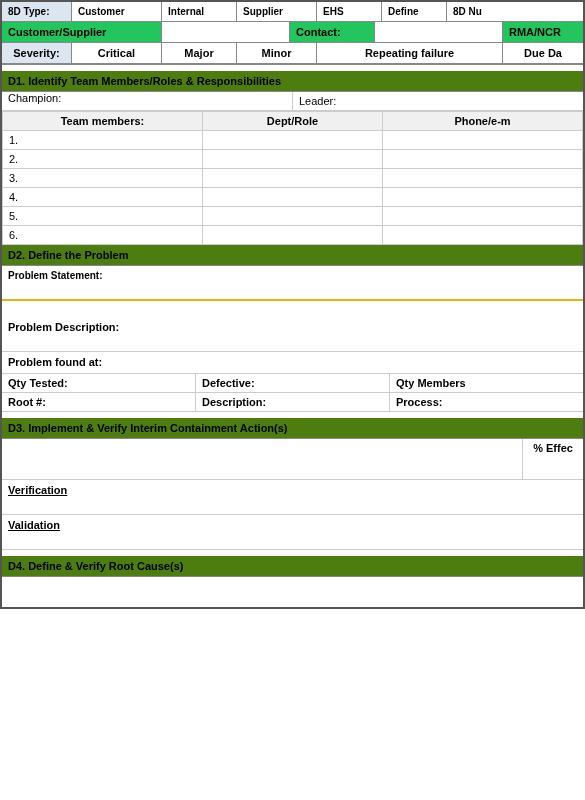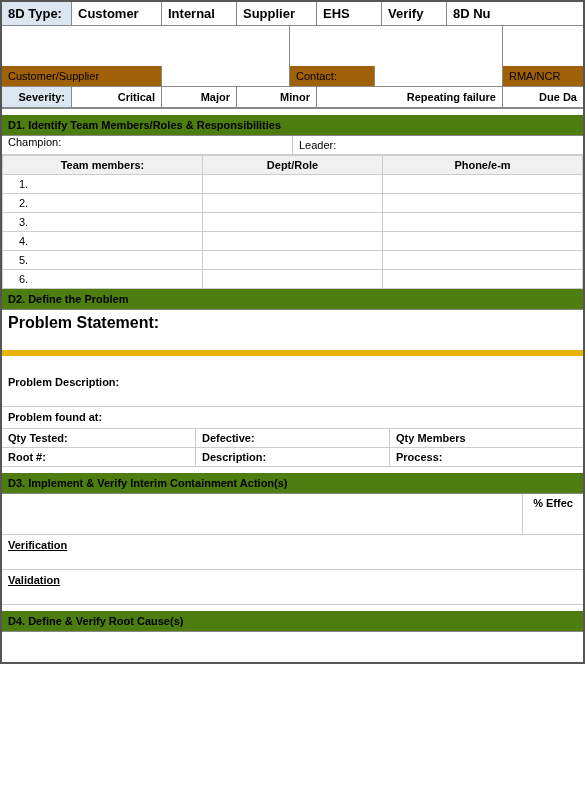--- a/index.html
+++ b/index.html
@@ -17,70 +17,70 @@
     }
     
     .header-row {
       display: flex;
       border-bottom: 1px solid #888;
     }
     .header-cell {
       border-right: 1px solid #888;
       padding: 4px 6px;
       font-weight: bold;
-      font-size: 13px;
+      font-size: 10px;
     }
     .header-cell:last-child { border-right: none; }
     .header-cell.blue-bg {
       background: #dce6f1;
     }
     
     .info-row {
       display: flex;
       border-bottom: 1px solid #888;
     }
     .info-cell {
       border-right: 1px solid #888;
       padding: 4px 6px;
       font-size: 11px;
     }
     .info-cell:last-child { border-right: none; }
-    .info-cell.blue-bg { background: #a16207; font-weight: normal; margin-top: 40px; }
+    .info-cell.blue-bg { background: #22c55e; font-weight: bold; }
     
     .severity-row {
       display: flex;
       border-bottom: 2px solid #888;
     }
     .sev-cell {
       border-right: 1px solid #888;
       padding: 4px 6px;
       font-size: 11px;
       font-weight: bold;
-      text-align: right;
+      text-align: center;
     }
     .sev-cell:last-child { border-right: none; }
     .sev-cell.blue-bg { background: #dce6f1; }
 
     
     .section-header {
       background: #4d7c0f;
       padding: 4px 6px;
       font-weight: bold;
       font-size: 11px;
       border-bottom: 1px solid #888;
     }
 
     
     .team-table {
       width: 100%;
       border-collapse: collapse;
     }
     .team-table td, .team-table th {
       border: 1px solid #ccc;
-      padding: 3px 16px;
+      padding: 3px 6px;
       font-size: 11px;
       height: 18px;
     }
     .team-table th {
       background: #f0f0f0;
       font-weight: bold;
     }
     .d2-label {
       font-weight: bold;
     }
@@ -148,21 +148,21 @@
 <body>
 
 <div class="outer outer-border">
 
   <div class="header-row">
     <div class="header-cell blue-bg" style="width:70px;">8D Type:</div>
     <div class="header-cell" style="width:90px;">Customer</div>
     <div class="header-cell" style="width:75px;">Internal</div>
     <div class="header-cell" style="width:80px;">Supplier</div>
     <div class="header-cell" style="width:65px;">EHS</div>
-    <div class="header-cell" style="width:65px;">Verify</div>
+    <div class="header-cell" style="width:65px;">Define</div>
     <div class="header-cell" style="flex:1;">8D Nu</div>
   </div>
 
   <div class="info-row">
     <div class="info-cell blue-bg" style="width:160px;">Customer/Supplier</div>
     <div class="info-cell" style="flex:1;"></div>
     <div class="info-cell blue-bg" style="width:85px;">Contact:</div>
     <div class="info-cell" style="flex:1;"></div>
     <div class="info-cell blue-bg" style="width:80px;">RMA/NCR</div>
   </div>
@@ -229,21 +229,21 @@
           <td></td>
           <td></td>
         </tr>
       </tbody>
     </table>
   </div>
 
   <div>
     <div class="section-header">D2.  Define the Problem</div>
 
-    <div style="padding:4px 6px; border-bottom:6px solid #eab308; font-size:16px; min-height:30px;">
+    <div style="padding:4px 6px; border-bottom:2px solid #eab308; font-size:10px; min-height:30px;">
       <span class="d2-label">Problem Statement:</span>
       <div style="min-height:14px;"></div>
     </div>
 
     <div style="padding:4px 6px; border-bottom:1px solid #ccc; font-size:11px; min-height:30px;margin-top:16px;">
       <span class="d2-label">Problem Description:</span>
       <div style="min-height:14px;"></div>
     </div>
 
     <div style="padding:4px 6px; border-bottom:1px solid #ccc; font-size:11px; min-height:22px;">

